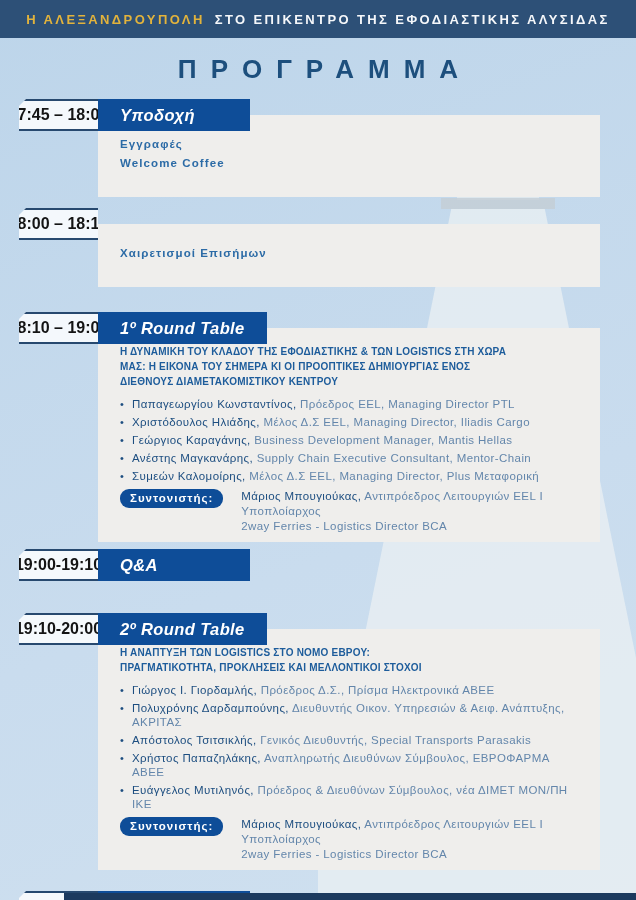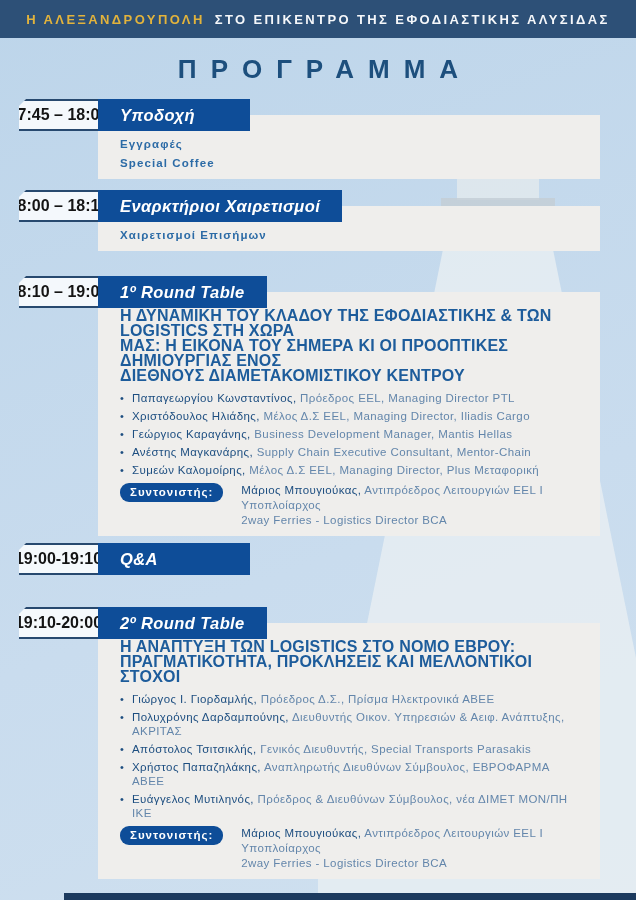--- a/index.html
+++ b/index.html
@@ -34,25 +34,25 @@
   .head{display:flex;align-items:stretch;height:32px;position:relative;z-index:2;}
   .time-box{width:79px;margin-left:19px;background:rgba(255,255,255,.82);
             border-top:2px solid var(--time_border);border-bottom:2px solid var(--time_border);
             display:flex;align-items:center;justify-content:center;
             font-size:16px;font-weight:bold;color:#141414;white-space:nowrap;
             clip-path:polygon(7px 0,100% 0,100% 100%,0 100%,0 7px);}
   .title-box{min-width:152px;background:var(--box_blue);color:#fff;display:flex;align-items:center;
              padding:0 22px;font-size:16.5px;font-weight:bold;letter-spacing:.4px;white-space:nowrap;font-style:italic;}
   .desc-box{margin:-16px 36px 0 98px;background:var(--desc_bg);position:relative;z-index:1;}
 
-  .desc-simple{padding:20px 24px 6px 22px;}
+  .desc-simple{padding:20px 24px 24px 22px;}
   .desc-line{color:var(--desc_text);font-size:11.5px;font-weight:bold;letter-spacing:1.1px;line-height:19px;}
 
   .desc-rt{padding:12px 20px 8px 22px;}
-  .topic{color:var(--topic_blue);font-size:16px;font-weight:bold;letter-spacing:.2px;
+  .topic{color:var(--topic_blue);font-size:10px;font-weight:bold;letter-spacing:.2px;
          line-height:15px;white-space:pre-line;margin-top:16px;margin-bottom:6px;}
   .desc-rt .topic:first-child{margin-top:16px;}
   .speakers{list-style:none;margin-top:8px;}
   .speakers li{font-size:11.5px;line-height:14px;margin-bottom:4px;letter-spacing:.4px;padding-left:12px;position:relative;}
   .speakers li::before{content:"•";position:absolute;left:0;top:0;color:var(--name_blue);font-size:11px;}
   .nm{color:var(--name_blue);font-weight:normal;}
   .rl{color:var(--role_blue);}
   .coord{display:flex;align-items:flex-start;margin-top:6px;}
   .coord-badge{flex:0 0 auto;background:var(--box_blue);color:#fff;font-size:11.5px;font-weight:bold;
                letter-spacing:1px;padding:3px 10px 4px;border-radius:9px;margin-right:18px;}
@@ -85,30 +85,29 @@
 
     <div class="session m-s1">
       <div class="head">
         <div class="time-box">
           <span>17:45 – 18:00</span>
         </div>
         <div class="title-box">Υποδοχή</div>
       </div>
       <div class="desc-box desc-simple">
         <p class="desc-line">Εγγραφές</p>
-        <p class="desc-line">Special Coffee</p>
+        <p class="desc-line">Welcome Coffee</p>
       </div>
     </div>
 
     <div class="session m-s2">
       <div class="head">
         <div class="time-box">
           <span>18:00 – 18:10</span>
         </div>
-        <div class="title-box">Εναρκτήριοι Χαιρετισμοί</div>
       </div>
       <div class="desc-box desc-simple">
         <p class="desc-line">Χαιρετισμοί Επισήμων</p>
       </div>
     </div>
 
     <div class="session m-s3">
       <div class="head">
         <div class="time-box">
           <span>18:10 – 19:00</span>

